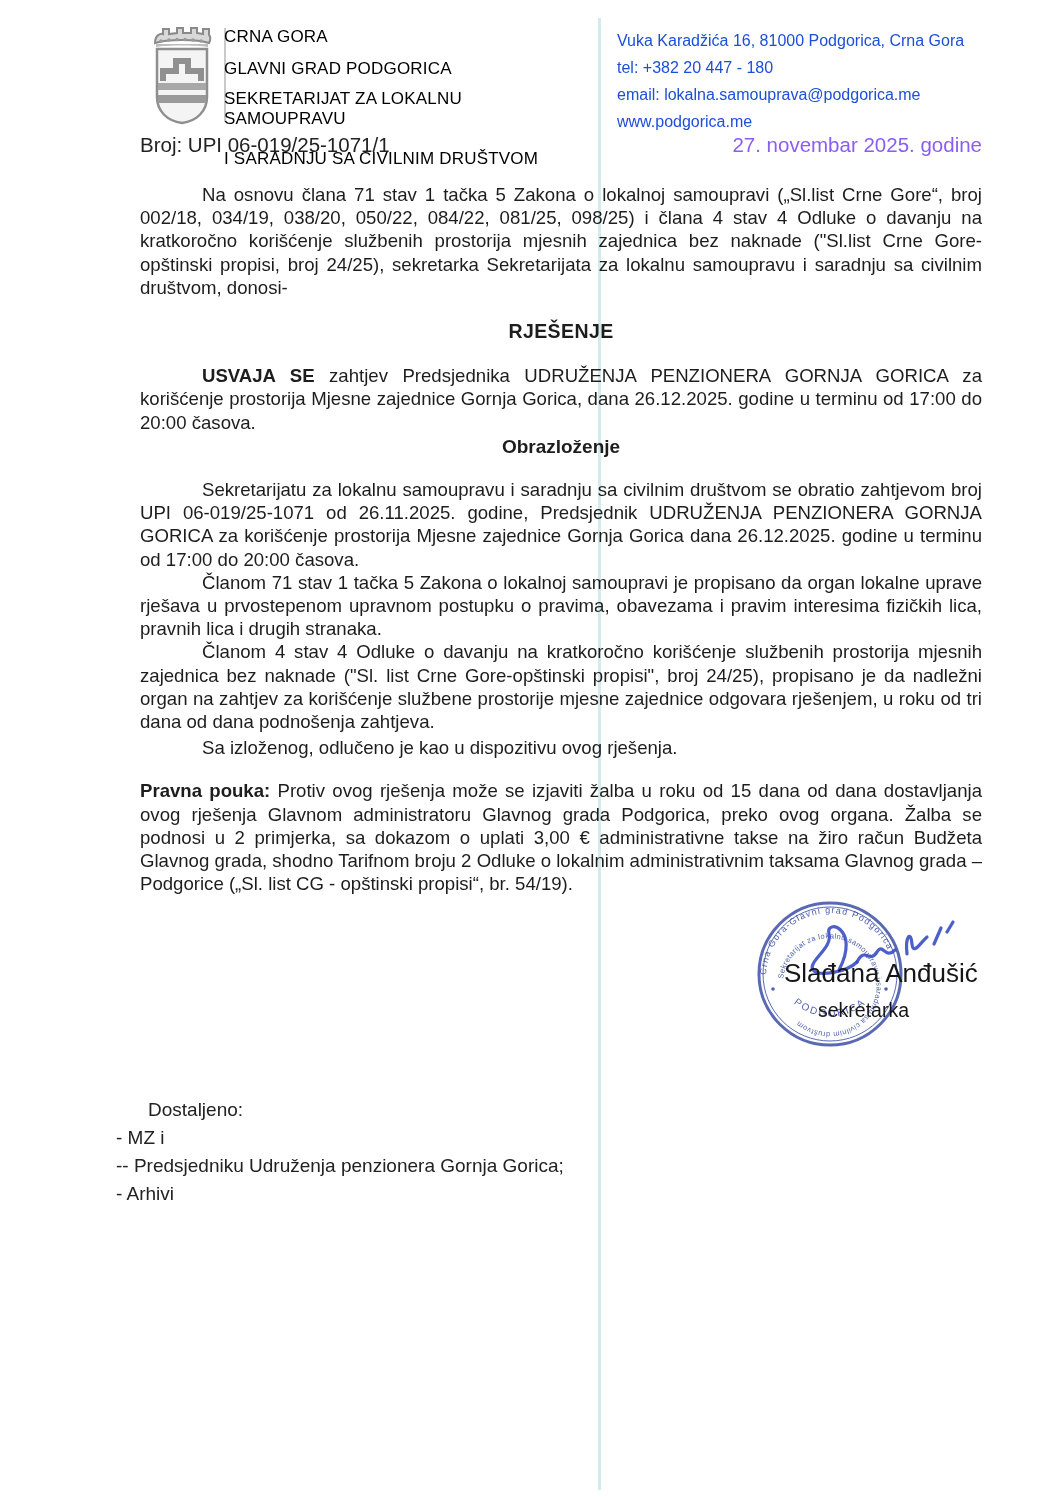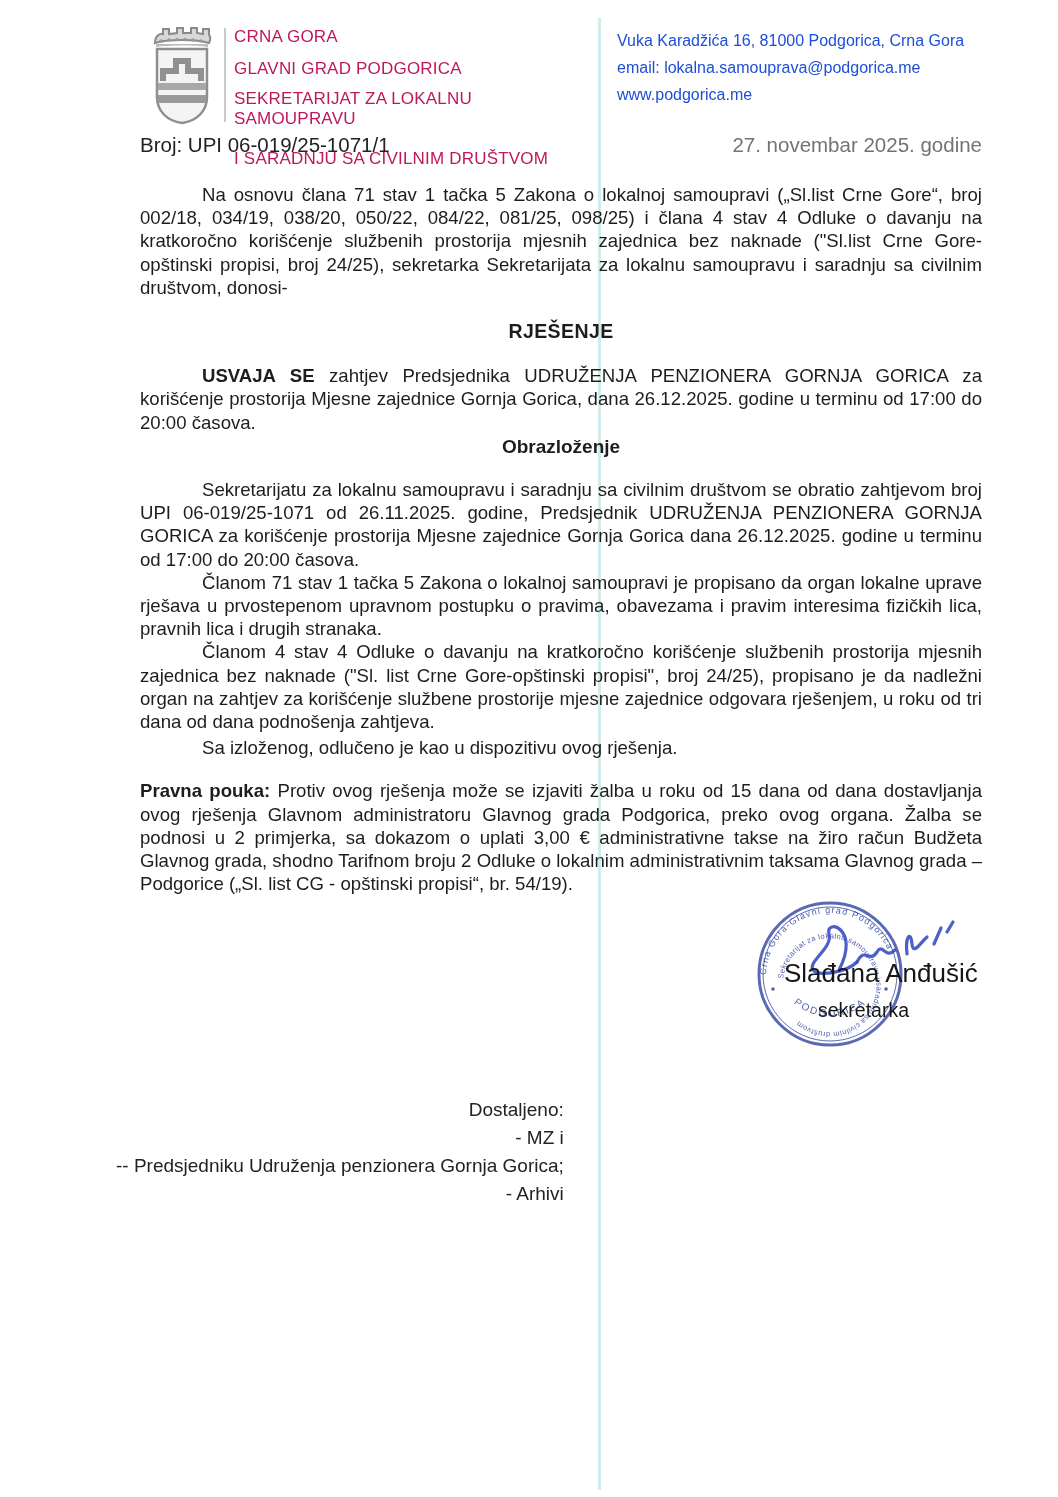--- a/index.html
+++ b/index.html
@@ -6,44 +6,44 @@
   html,body { background:#e8e8e8; }
   .page {
     position:relative; width:1058px; height:1497px; background:#ffffff;
     font-family:"Liberation Sans", sans-serif; color:#1c1c1c; overflow:hidden;
     margin:0 auto;
   }
   .scan-line { position:absolute; left:598px; top:18px; width:3px; height:1472px; background:#d2ecec; }
   
   .coat { position:absolute; left:149px; top:25px; width:66px; height:100px; }
   .hdr-divider { position:absolute; left:224px; top:28px; width:2px; height:94px; background:#c9c9c9; }
-  .org { position:absolute; left:234px; top:27px; width:360px; font-size:17px; color:#be185d; letter-spacing:.2px; }
+  .org { position:absolute; left:224px; top:27px; width:360px; font-size:17px; color:#000000; letter-spacing:.2px; }
   .org .l1 { margin-bottom:12px; }
   .org .l2 { margin-bottom:10px; }
   .org .l3 { margin-bottom:20px; }
   .contact { position:absolute; left:617px; top:27px; width:390px; font-size:16px; color:#1d4ed8; line-height:27px; }
   .docnum { position:absolute; left:140px; top:133px; font-size:20.5px; color:#222; }
-  .docdate { position:absolute; right:76px; top:133px; font-size:20.5px; color:#737373; }
+  .docdate { position:absolute; right:76px; top:133px; font-size:20.5px; color:#8b5cf6; }
   
   .doc-body { position:absolute; left:140px; top:183px; width:842px; font-size:18.6px; line-height:23.2px; text-align:justify; color:#1d1d1d; }
   .doc-body p { text-indent:62px; }
   .title { text-align:center; font-weight:700; font-size:19.5px; letter-spacing:.4px; margin-top:21px; }
   .decision { margin-top:21px; }
   .subtitle { text-align:center; font-weight:700; font-size:19px; margin-top:1px; }
   .after-sub { margin-top:20px; }
   .conclusion { margin-top:3px; }
   .legal { margin-top:20px; text-indent:0 !important; }
   .b { font-weight:700; }
   
   .stamp { position:absolute; left:752px; top:899px; width:156px; height:150px; }
   .sig { position:absolute; left:795px; top:912px; width:180px; height:80px; z-index:3; }
   .sig-name { position:absolute; left:784px; top:958px; font-size:26px; color:#161616; z-index:4; }
   .sig-role { position:absolute; left:818px; top:999px; font-size:19.5px; color:#161616; z-index:4; }
   
-  .footer { position:absolute; left:116px; top:1096px; font-size:19px; line-height:28px; color:#222;text-align:right; }
+  .footer { position:absolute; left:116px; top:1096px; font-size:19px; line-height:28px; color:#222; }
   .footer .lbl { margin-left:32px; }
   .stamp text { font-family:"Liberation Sans", sans-serif; }
 </style>
 </head>
 <body>
 
 <div class="page">
 
   <div class="scan-line"></div>
 
@@ -69,20 +69,21 @@
 
   <div class="org">
     <div class="l1">CRNA GORA</div>
     <div class="l2">GLAVNI GRAD PODGORICA</div>
     <div class="l3">SEKRETARIJAT ZA LOKALNU SAMOUPRAVU</div>
     <div class="l4">I SARADNJU SA CIVILNIM DRUŠTVOM</div>
   </div>
 
   <div class="contact">
     <div>Vuka Karadžića 16, 81000 Podgorica, Crna Gora</div>
+    <div>tel: +382 20 447 - 180</div>
     <div>email: lokalna.samouprava@podgorica.me</div>
     <div>www.podgorica.me</div>
   </div>
 
   <div class="docnum">Broj: UPI 06-019/25-1071/1</div>
   <div class="docdate">27. novembar 2025. godine</div>
 
   <div class="doc-body">
     <p>Na osnovu člana 71 stav 1 tačka 5 Zakona o lokalnoj samoupravi („Sl.list Crne Gore“, broj 002/18, 034/19, 038/20, 050/22, 084/22, 081/25, 098/25) i člana 4 stav 4 Odluke o davanju na kratkoročno korišćenje službenih prostorija mjesnih zajednica bez naknade ("Sl.list Crne Gore-opštinski propisi, broj 24/25), sekretarka Sekretarijata za lokalnu samoupravu i saradnju sa civilnim društvom, donosi-</p>
     <div class="title">RJEŠENJE</div>

